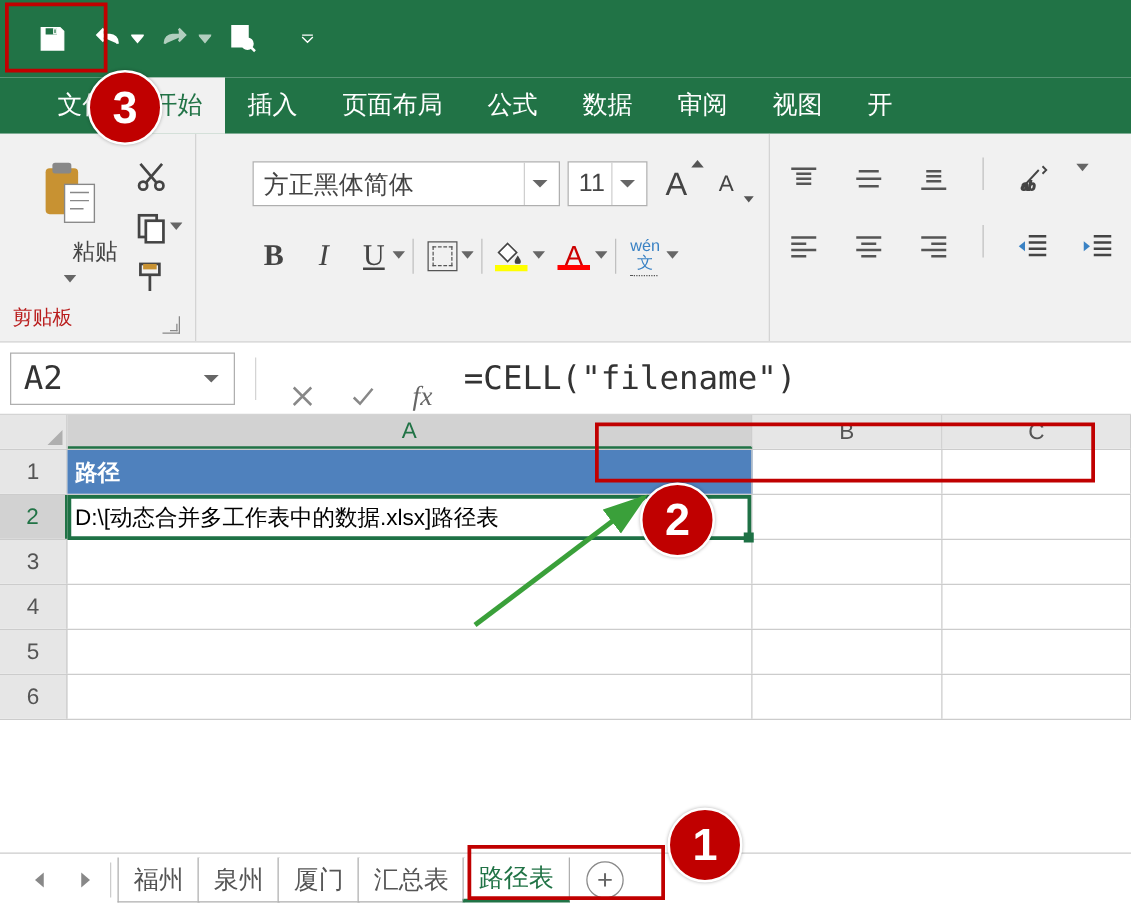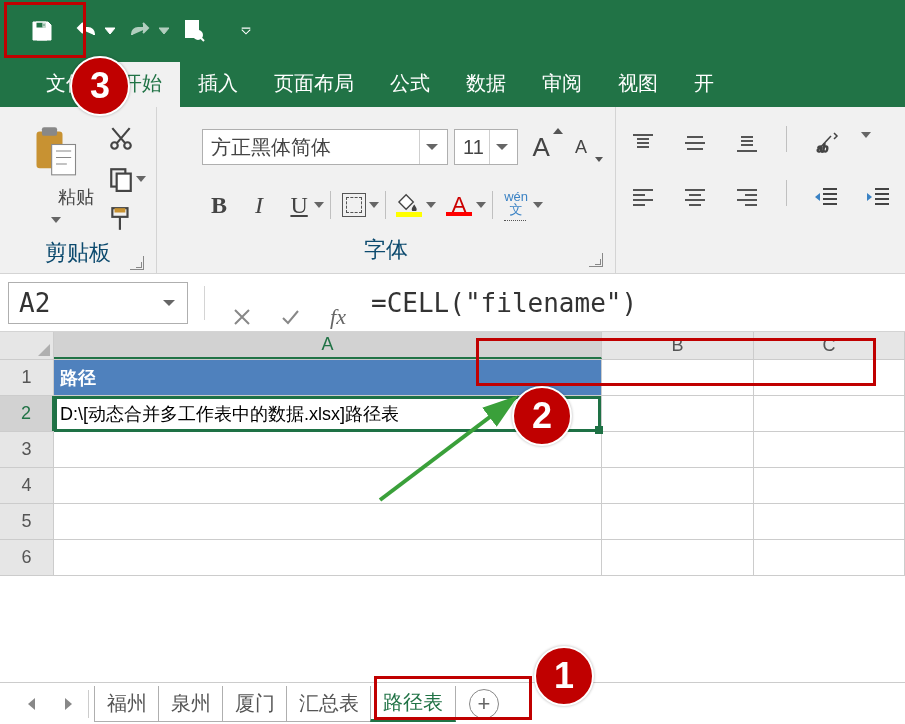--- a/index.html
+++ b/index.html
@@ -74,26 +74,26 @@
     height: 100%;
     border-right: 1px solid #D4D4D4;
     padding: 5px 10px 0 10px;
   }
   .group-body {
     display: flex;
     align-items: center;
     flex: 1;
   }
   .group-label {
-    font-size: 22px;
-    color: #0c4a6e;
+    font-size: 16px;
+    color: #b91c1c;
     padding: 6px 0 8px 0;
     width: 100%;
     display: flex;
-    justify-content: center;
+    justify-content: flex-start;
     position: relative;
   }
   .group-launcher {
     position: absolute; right: 2px; bottom:6px;
     width:14px;height:14px;
     border:1px solid #888;
     border-top:none;border-left:none;
     display:flex;align-items:flex-end;justify-content:flex-end;
   }
   .group-launcher::after{content:"";width:5px;height:5px;border-bottom:1px solid #888;border-right:1px solid #888; margin:1px;}
@@ -355,24 +355,20 @@
         <div style="width:1px;height:28px;background:#C0C0C0;"></div>
         <div class="btn">
             <div class="wen-ic" style="white-space:pre;">wén
 文</div>
           </div>
         <div class="dd" style="margin-left:-6px;"><svg viewBox="0 0 10 10">
               <path d="M0 2L5 8L10 2z"></path>
             </svg></div>
       </div>
     </div>
-    <div class="group-label">
-        <span>字体</span>
-        <div class="group-launcher"></div>
-      </div>
   </div>
 
   <div class="ribbon-group align-group" style="flex:1;border-right:none;">
     <div class="group-body" style="flex-direction:column;align-items:flex-start;padding-top:14px;gap:20px;">
       <div class="row">
         <div class="btn align-ic">
             <svg viewBox="0 0 24 20" fill="none" stroke-width="2">
               <path d="M2 2h20M6 6h12M6 10h12M6 14h12"></path>
             </svg>
           </div>

